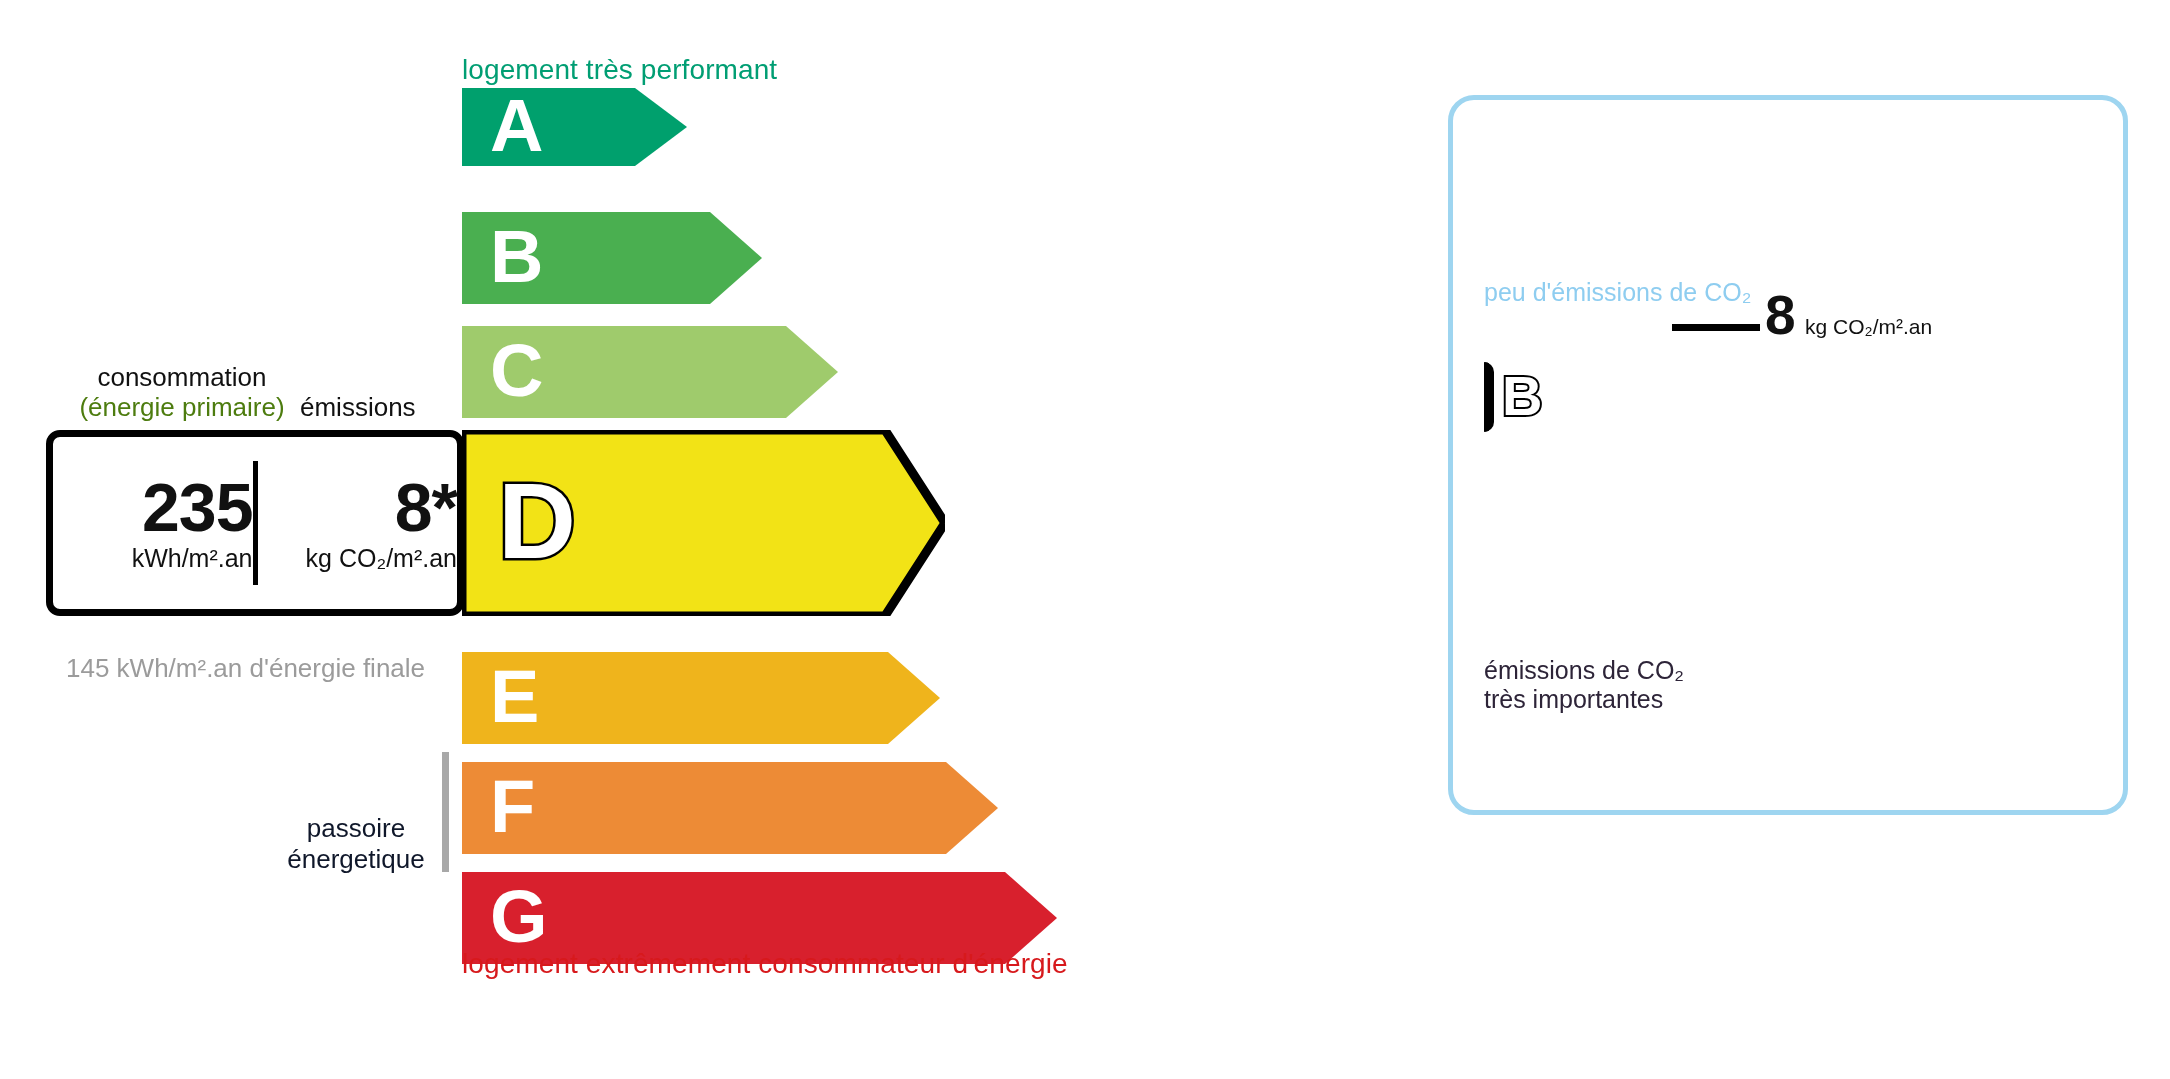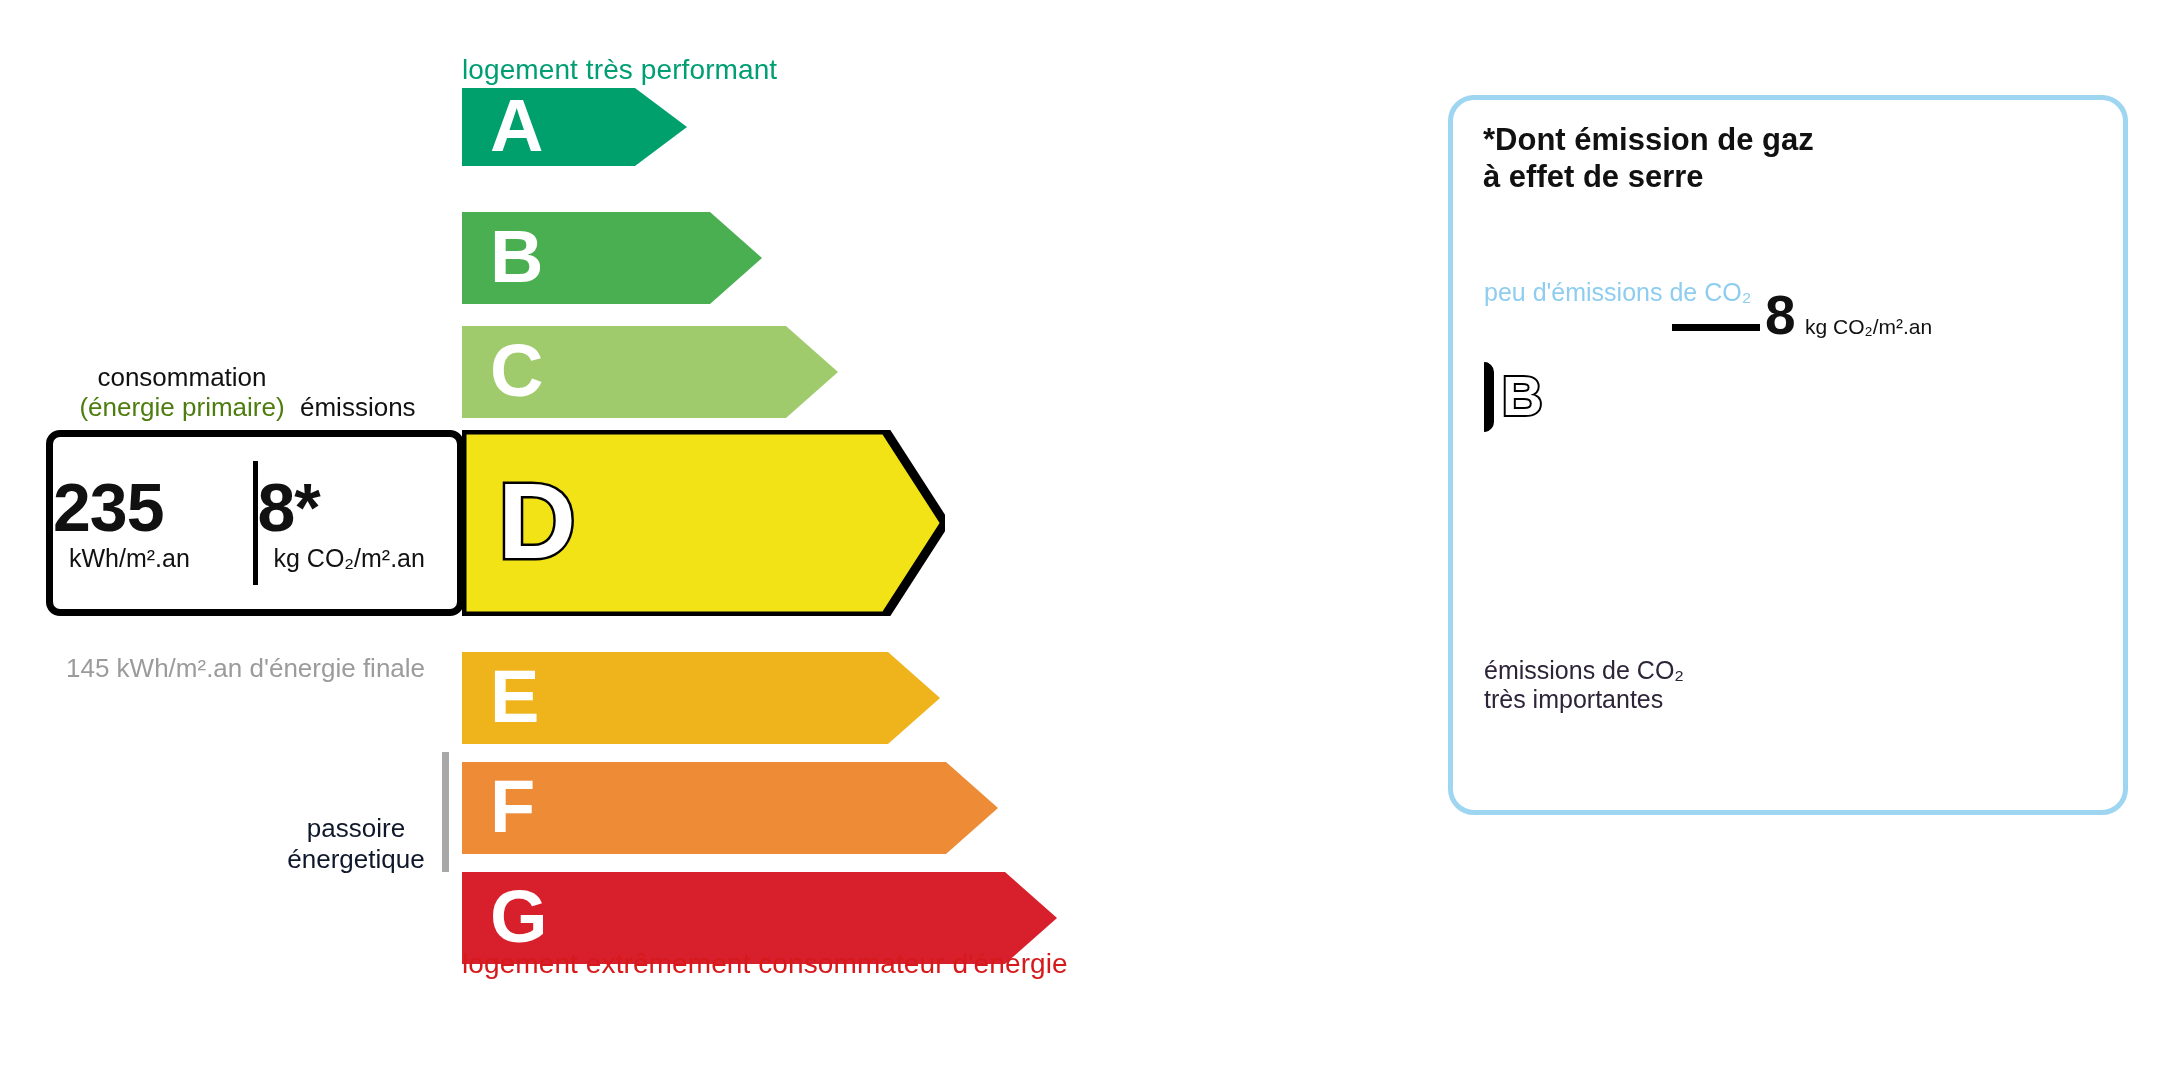--- a/index.html
+++ b/index.html
@@ -39,21 +39,21 @@
     font-size:108px;left:36px;
   }
 
   
   #value-box{
     position:absolute;left:46px;top:430px;width:418px;height:186px;
     border:7px solid #000;border-radius:14px;background:#fff;
     box-sizing:border-box;z-index:5;
   }
   #value-box .vb-inner{display:flex;height:100%;align-items:center;}
-  #value-box .cell{flex:1;text-align:left;}
+  #value-box .cell{flex:1;text-align:right;}
   #value-box .divider{width:5px;height:124px;background:#000;}
   .vb-num{font-size:68px;font-weight:bold;color:#111;line-height:1.02;letter-spacing:-1px;}
   .vb-unit{font-size:25px;color:#111;margin-top:2px;margin-left:16px;}
 
   .lbl-conso{
     position:absolute;left:62px;top:363px;width:240px;text-align:center;
     font-size:26px;color:#111;line-height:1.14;
   }
   .lbl-conso .sub{color:#4d7c0f;margin-top:12px;}
   .lbl-emis{
@@ -192,22 +192,20 @@
         <div class="vb-unit">kg CO₂/m².an</div>
       </div>
     </div>
   </div>
 
   <div class="final-energy">145 kWh/m².an
 d'énergie finale</div>
 </div>
 
 <div id="co2-panel">
-  <div id="co2-title">*Dont émission de gaz
-à effet de serre</div>
   <div id="co2-top-caption">peu d'émissions de CO₂</div>
 
   <div id="co2-rows">
       <div class="crow" style="top: 214px; width: 105px; height: 38px;">
         <div class="cbar" style="background:#a9dcf5"></div>
         <span class="cletter">A</span>
       </div>
       <div class="crow current" style="top: 262px; width: 140px; height: 70px;">
         <div class="cbar" style="background:#8fbddd"></div>
         <span class="cletter">B</span>

